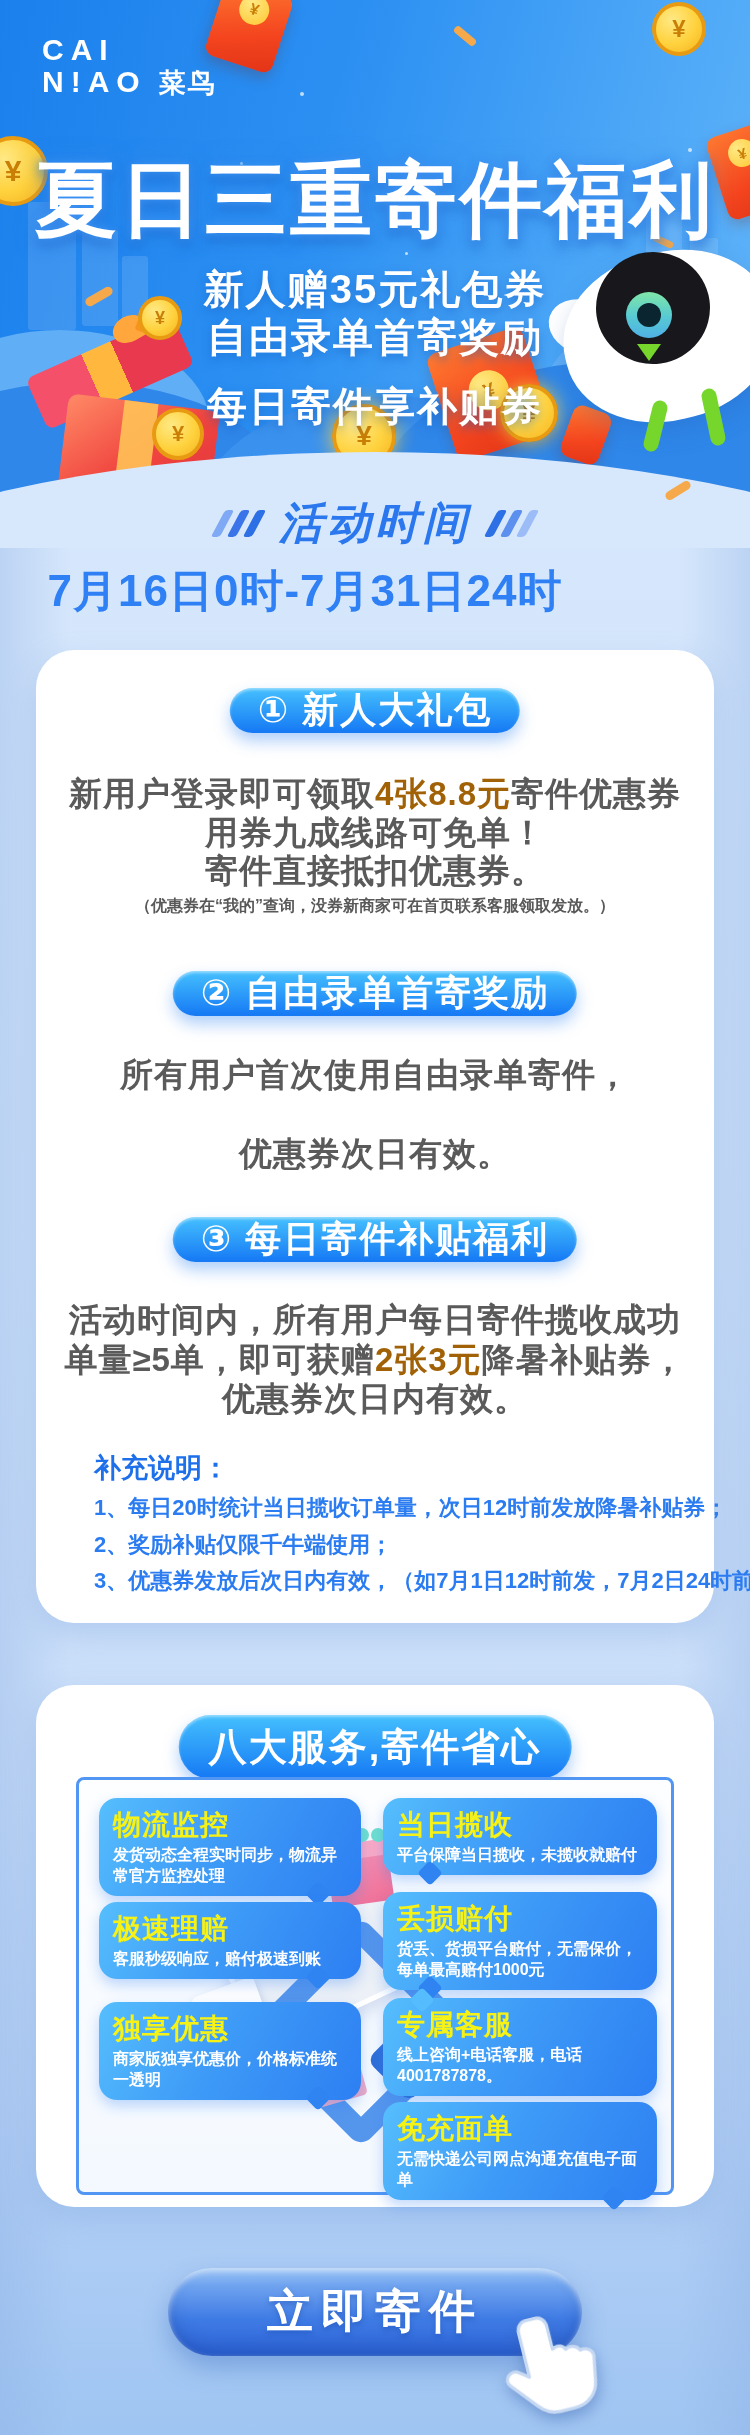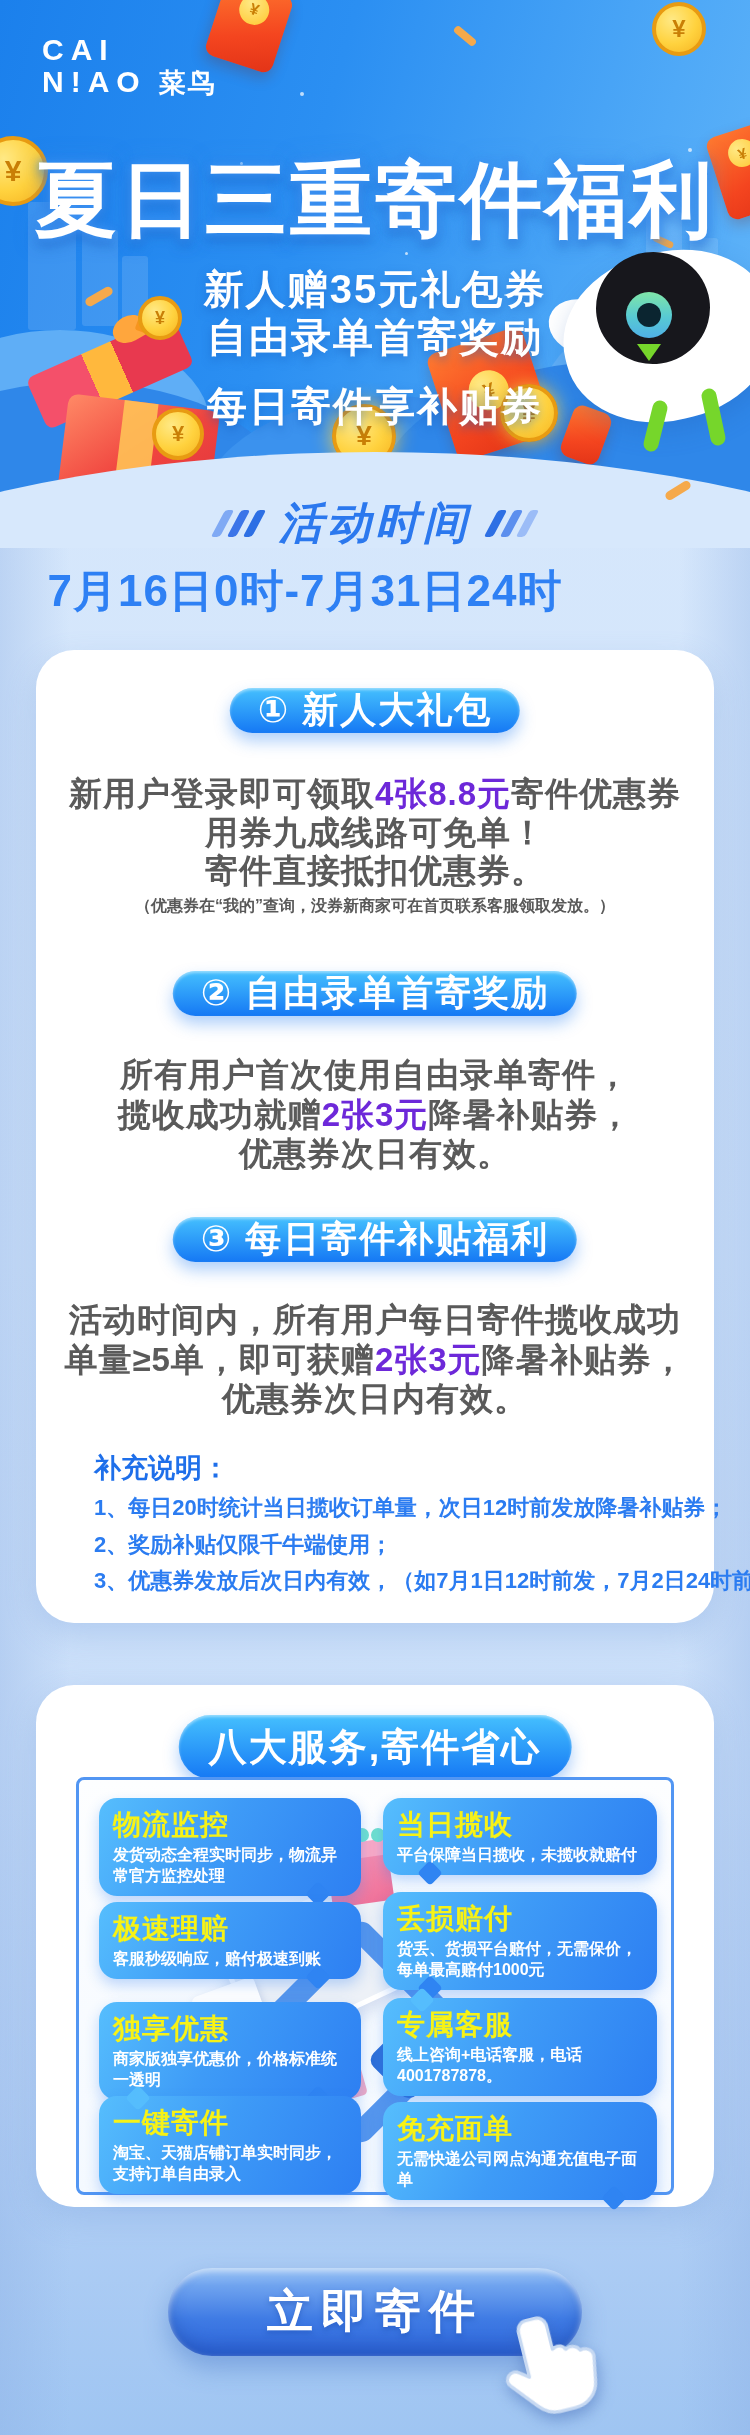--- a/index.html
+++ b/index.html
@@ -76,21 +76,21 @@
   .card1{top:650px;height:973px;}
   .card2{top:1685px;height:522px;}
   .pill{position:absolute;left:50%;transform:translateX(-50%);display:inline-flex;align-items:center;
         justify-content:center;white-space:nowrap;border-radius:999px;color:#fff;font-weight:900;
         background:linear-gradient(180deg,#45C0FE 0%,#1578F4 100%);
         box-shadow:0 8px 16px rgba(24,118,242,.35), inset 0 2px 3px rgba(255,255,255,.45);}
   .pill-b{height:45px;padding:0 28px;font-size:36px;letter-spacing:2px;}
   .pill-s{height:64px;padding:0 30px;font-size:38px;letter-spacing:2px;}
   .bline{position:absolute;left:0;width:100%;text-align:center;font-size:33px;font-weight:800;
         color:#5A5A5A;letter-spacing:1px;white-space:nowrap;}
-  .bline .hl{color:#6d28d9;}
+  .bline .hl{color:#a16207;}
   .bnote{position:absolute;left:0;width:100%;text-align:center;font-size:16px;font-weight:700;
         color:#595959;white-space:nowrap;}
   .ntitle{position:absolute;left:58px;font-size:27px;font-weight:900;color:#1E6FEA;}
   .nitem{position:absolute;left:58px;width:580px;font-size:22px;font-weight:700;color:#2B7CF1;white-space:nowrap;}
   
   .svc-box{position:absolute;left:40px;top:92px;width:592px;height:412px;border:3px solid #5296F3;
         border-radius:8px;background:linear-gradient(180deg,#FDFEFF 0%,#F4F9FF 100%);}
   .bubble{position:absolute;border-radius:18px;padding:10px 14px;box-sizing:border-box;z-index:3;
         background:linear-gradient(118deg,#56BEFD 0%,#3E9BF7 45%,#2D7FF2 100%);
         box-shadow:0 6px 14px rgba(45,127,242,.30);}
@@ -217,23 +217,20 @@
     <div class="pill pill-b" style="top:38px;">① 新人大礼包</div>
     <div class="bline" style="top:122px;">
       <span>新用户登录即可领取</span><span class="hl">4张8.8元</span><span>寄件优惠券</span>
     </div>
     <div class="bline" style="top:161px;">用券九成线路可免单！</div>
     <div class="bline" style="top:199px;">寄件直接抵扣优惠券。</div>
     <div class="bnote" style="top:246px;">（优惠券在“我的”查询，没券新商家可在首页联系客服领取发放。）</div>
 
     <div class="pill pill-b" style="top:321px;">② 自由录单首寄奖励</div>
     <div class="bline" style="top:403px;">所有用户首次使用自由录单寄件，</div>
-    <div class="bline" style="top:443px;">
-      <span>揽收成功就赠</span><span class="hl">2张3元</span><span>降暑补贴券，</span>
-    </div>
     <div class="bline" style="top:482px;">优惠券次日有效。</div>
 
     <div class="pill pill-b" style="top:567px;">③ 每日寄件补贴福利</div>
     <div class="bline" style="top:648px;">活动时间内，所有用户每日寄件揽收成功</div>
     <div class="bline" style="top:688px;">
       <span>单量≥5单，即可获赠</span><span class="hl">2张3元</span><span>降暑补贴券，</span>
     </div>
     <div class="bline" style="top:727px;">优惠券次日内有效。</div>
 
     <div class="ntitle" style="top:800px;">补充说明：</div>
@@ -281,25 +278,20 @@
       <div class="bubble" style="left:20px;top:222px;width:262px;">
         <div class="tail t-br"></div>
         <div class="ti">独享优惠</div>
         <div class="de">商家版独享优惠价，价格标准统一透明</div>
       </div>
       <div class="bubble" style="left:304px;top:218px;width:274px;">
         <div class="tail t-tl"></div>
         <div class="ti">专属客服</div>
         <div class="de">线上咨询+电话客服，电话4001787878。</div>
       </div>
-      <div class="bubble" style="left:20px;top:316px;width:262px;">
-        <div class="tail t-tl"></div>
-        <div class="ti">一键寄件</div>
-        <div class="de">淘宝、天猫店铺订单实时同步，支持订单自由录入</div>
-      </div>
       <div class="bubble" style="left:304px;top:322px;width:274px;">
         <div class="tail t-br"></div>
         <div class="ti">免充面单</div>
         <div class="de">无需快递公司网点沟通充值电子面单</div>
       </div>
     </div>
   </div>
 
   <button class="cta">立即寄件</button>
   <svg class="hand" viewBox="0 0 100 110">

